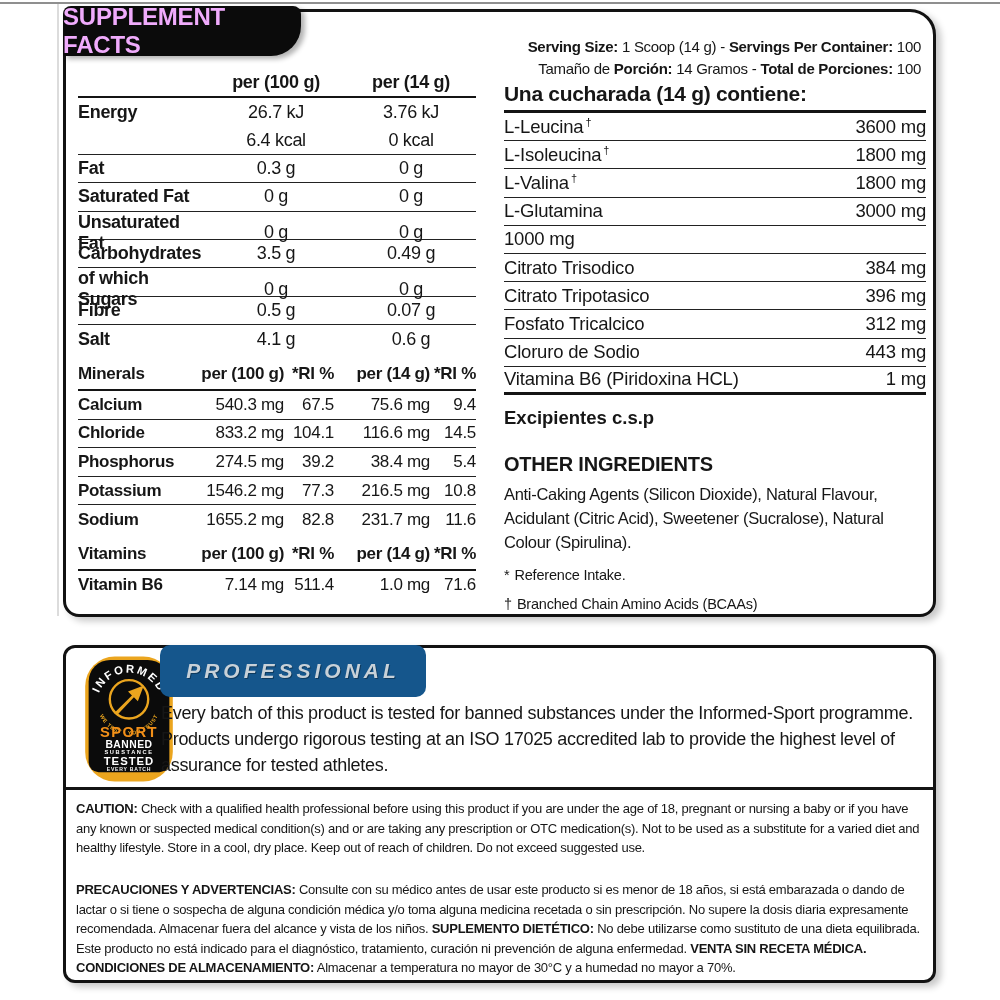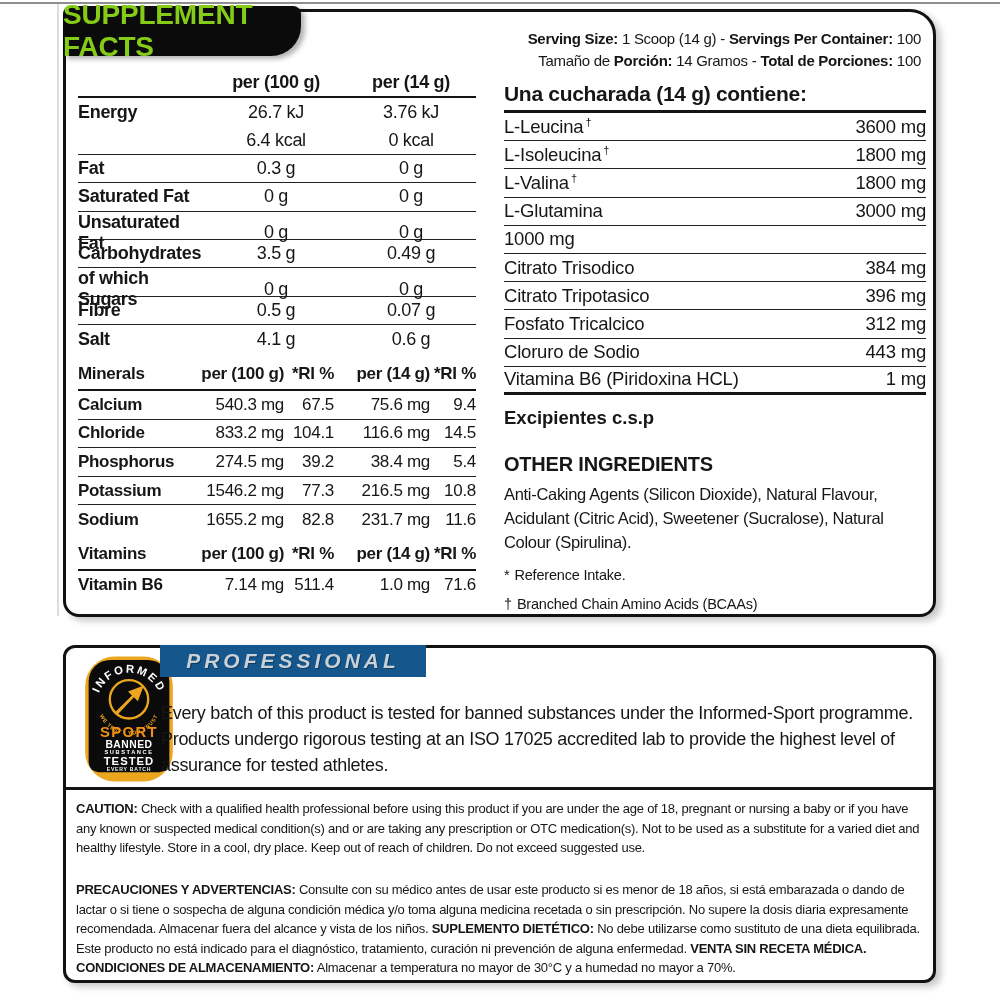--- a/index.html
+++ b/index.html
@@ -17,23 +17,23 @@
   .panel { position:absolute; border:3px solid #121212; background:#fff; box-shadow:5px 4px 7px rgba(0,0,0,0.22); }
   .top-panel { left:63px; top:9px; width:873px; height:608px; border-radius:16px 26px 16px 16px; }
   .bottom-panel { left:63px; top:645px; width:873px; height:338px; border-radius:12px; }
 
   .banner {
     position:absolute; left:-3px; top:-6px; width:238px; height:50px;
     background:#0b0b0b; border-radius:8px 8px 30px 2px;
     display:flex; align-items:center; justify-content:center;
     box-shadow:4px 3px 5px rgba(0,0,0,0.3); z-index:3;
   }
-  .banner span { color:#84cc16; font-weight:bold; font-size:28px; letter-spacing:-0.2px; }
-
-  .serving { position:absolute; right:12px; top:16px; text-align:right; font-size:15px; line-height:22px; letter-spacing:-0.3px; white-space:nowrap; }
+  .banner span { color:#f0abfc; font-weight:bold; font-size:24px; letter-spacing:-0.2px; }
+
+  .serving { position:absolute; right:12px; top:24px; text-align:right; font-size:15px; line-height:22px; letter-spacing:-0.3px; white-space:nowrap; }
   .serving .sline > * { margin-left:4px; }
   .serving b { font-weight:bold; }
 
   .macro { position:absolute; left:12px; top:56px; width:398px; letter-spacing:-0.3px; }
   .nhead { display:grid; grid-template-columns:128px 140px 130px; height:30px; align-items:end; border-bottom:2.6px solid #141414; font-weight:bold; font-size:18px; padding-bottom:3px; }
   .nhead .val { text-align:center; }
   .nrow { display:grid; grid-template-columns:128px 140px 130px; height:28.4px; align-items:center; border-bottom:1.7px solid #222; font-size:18px; }
   .nrow .lab { font-weight:bold; }
   .nrow .val { text-align:center; }
   .nrow.nb, .nrow.last { border-bottom:none; }
@@ -55,22 +55,22 @@
   .arow.thick { border-bottom:3px solid #141414; }
   .arow sup { font-size:11px; margin-left:2px; vertical-align:super; }
   .excip { font-weight:bold; font-size:18.5px; margin-top:12px; }
   .oi-head { font-weight:bold; font-size:20px; margin-top:24px; letter-spacing:-0.2px; }
   .oi-text { font-size:16.5px; line-height:24px; margin-top:6px; letter-spacing:-0.3px; }
   .fnote { font-size:14.5px; margin-top:13px; letter-spacing:-0.2px; }
   .fnote .fmark { margin-right:5px; }
 
   .badge { position:absolute; left:18px; top:8px; width:90px; height:126px; }
   .prof {
-    position:absolute; left:94px; top:-3px; width:266px; height:32px;
-    background:#15568C; border-radius:0;
+    position:absolute; left:94px; top:-3px; width:266px; height:52px;
+    background:#15568C; border-radius:10px;
     display:flex; align-items:center; justify-content:center; z-index:3;
   }
   .prof span { font-style:italic; font-weight:bold; font-size:21px; letter-spacing:4px; color:#C8D1D8; text-shadow:1px 1px 0 #0e3a5e; }
   .prof-desc { position:absolute; left:95px; top:52px; width:775px; font-size:18px; line-height:26px; letter-spacing:-0.3px; }
   .divider { position:absolute; left:0; right:0; top:139px; height:2.6px; background:#141414; }
   .legal { position:absolute; left:10px; width:850px; font-size:13px; line-height:19.5px; letter-spacing:-0.25px; }
   .legal b { font-weight:bold; }
   .caution { top:151px; }
   .warning { top:232px; }
 </style>

